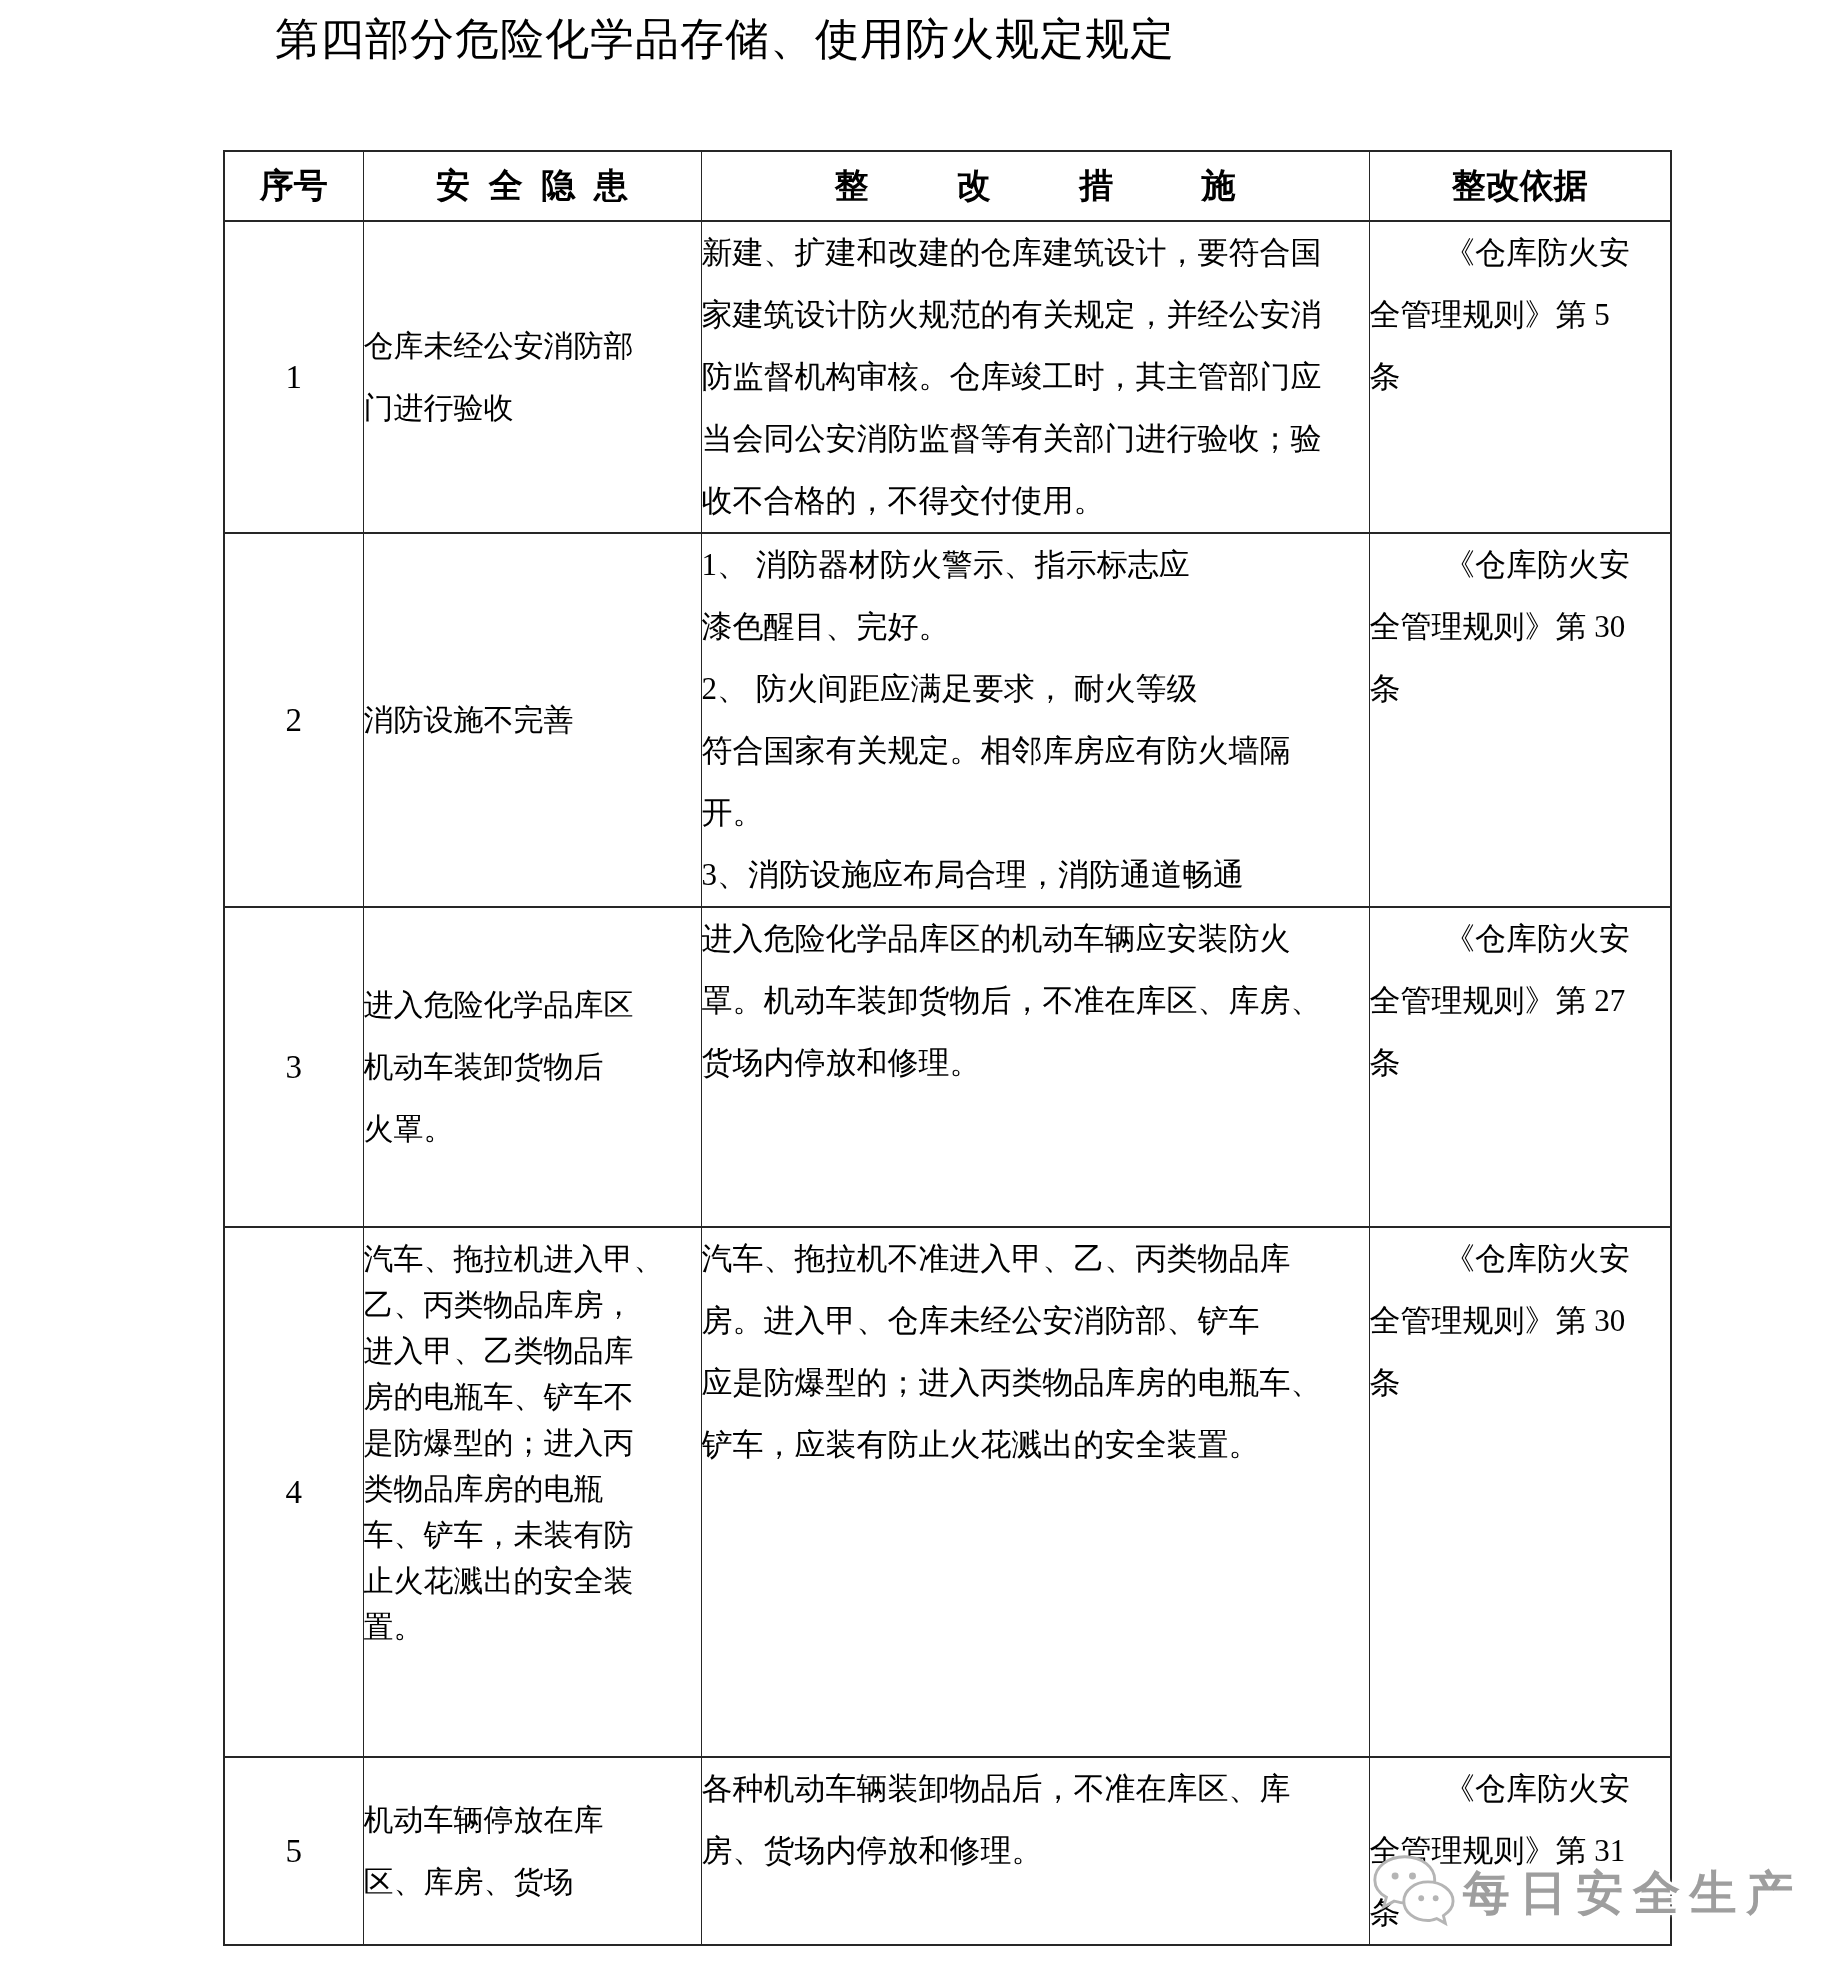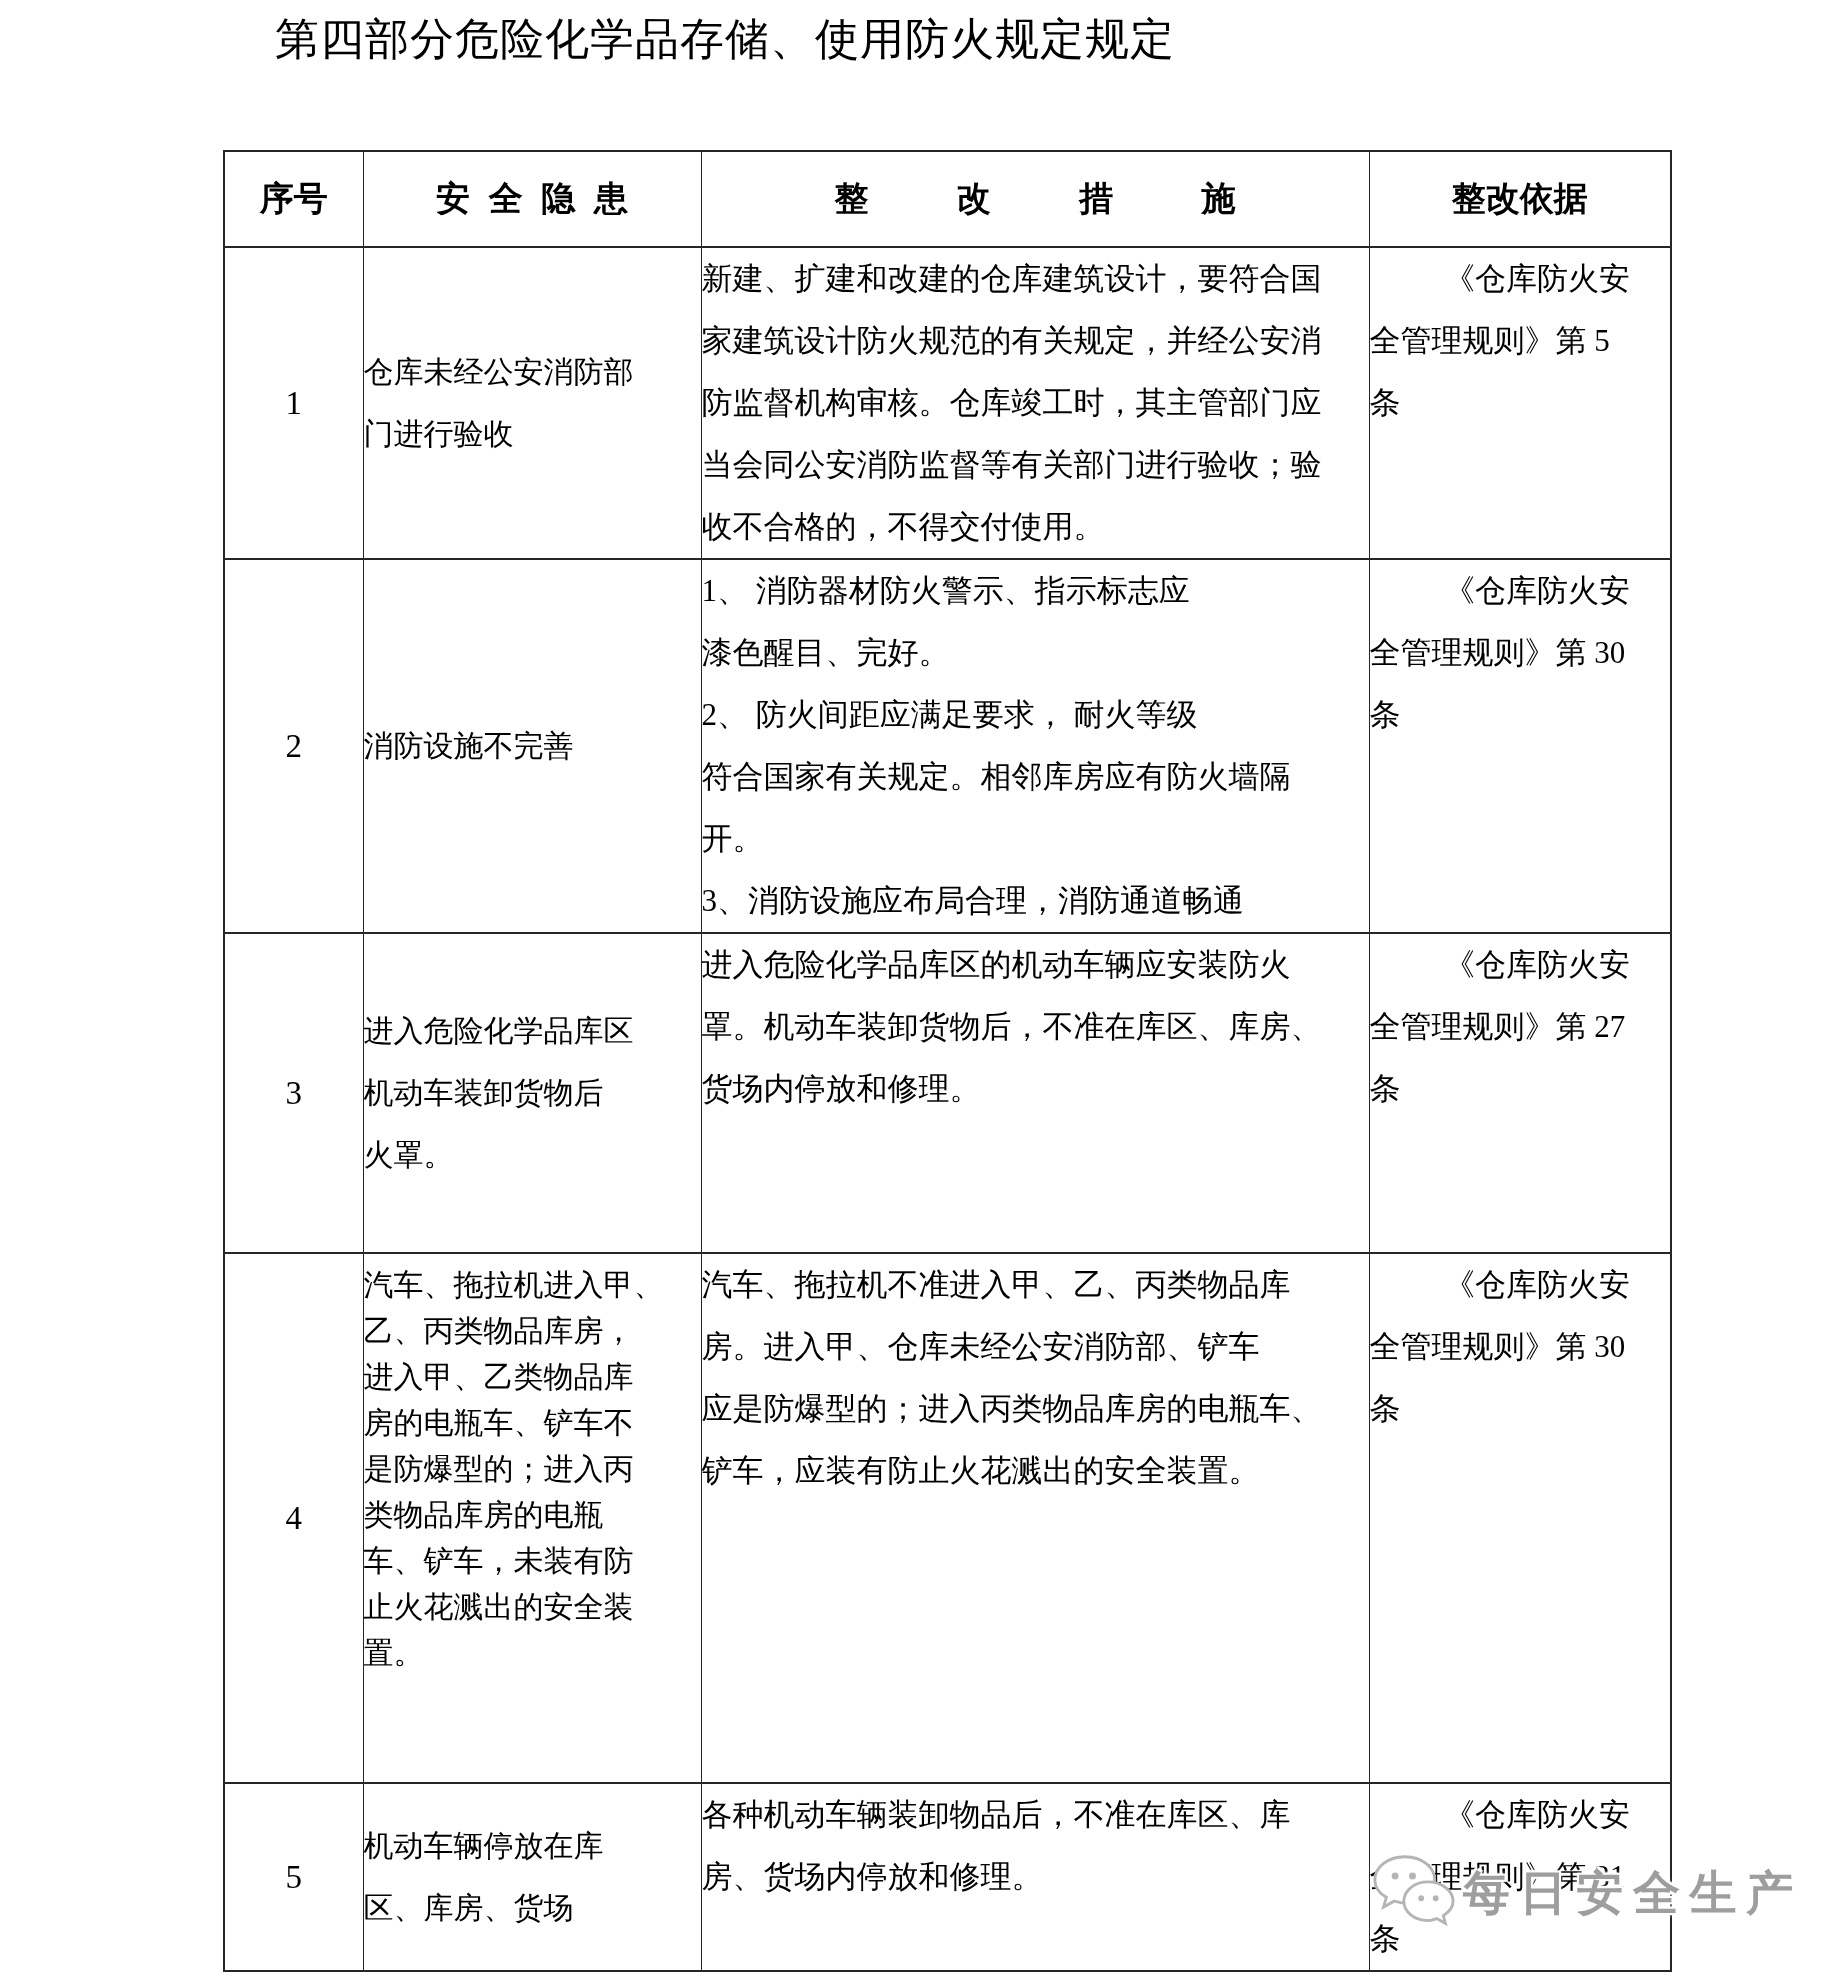--- a/index.html
+++ b/index.html
@@ -24,21 +24,21 @@
     border-collapse:collapse;
     background:#fff;
   }
   table.reg-table td,table.reg-table th{
     border-style:solid;border-color:#262626;
     border-width:2.9px 1.9px;
     padding:0;
     overflow:hidden;
   }
   table.reg-table{border:2.9px solid #262626;}
-  .rh-head{height:96px;}
+  .rh-head{height:70px;}
   .rh1{height:308px;}
   .rh2{height:371px;}
   .rh3{height:320px;}
   .rh4{height:530px;}
   .rh5{height:179px;}
   th.hcell{
     font-size:34px;font-weight:bold;text-align:center;vertical-align:middle;
     font-family:"Liberation Serif","DejaVu Serif",serif;
   }
   th.hcell.sp-small{letter-spacing:.55em;text-indent:.55em;}

